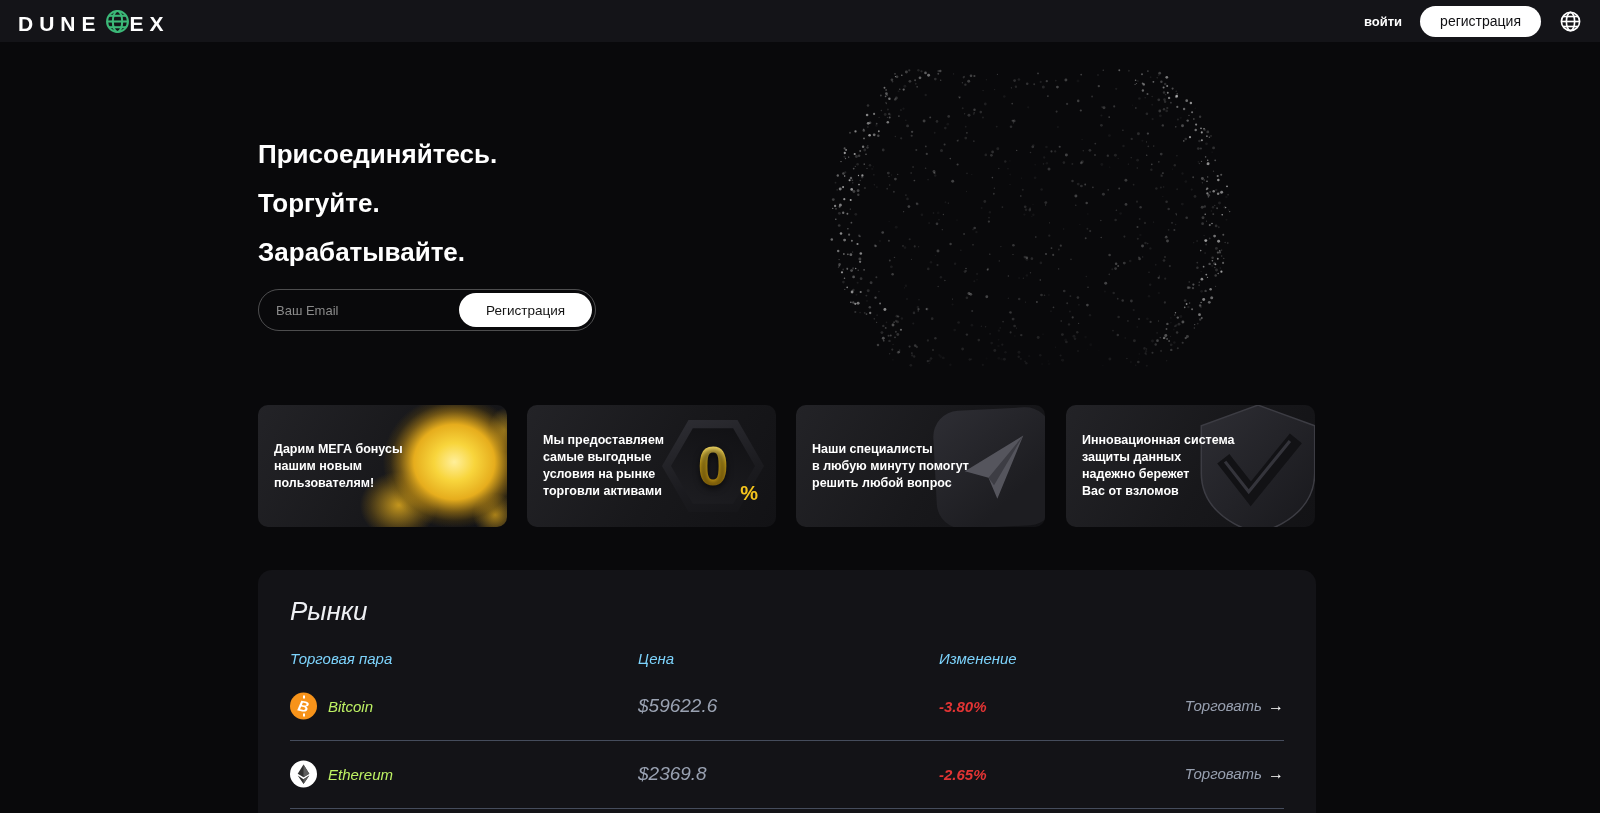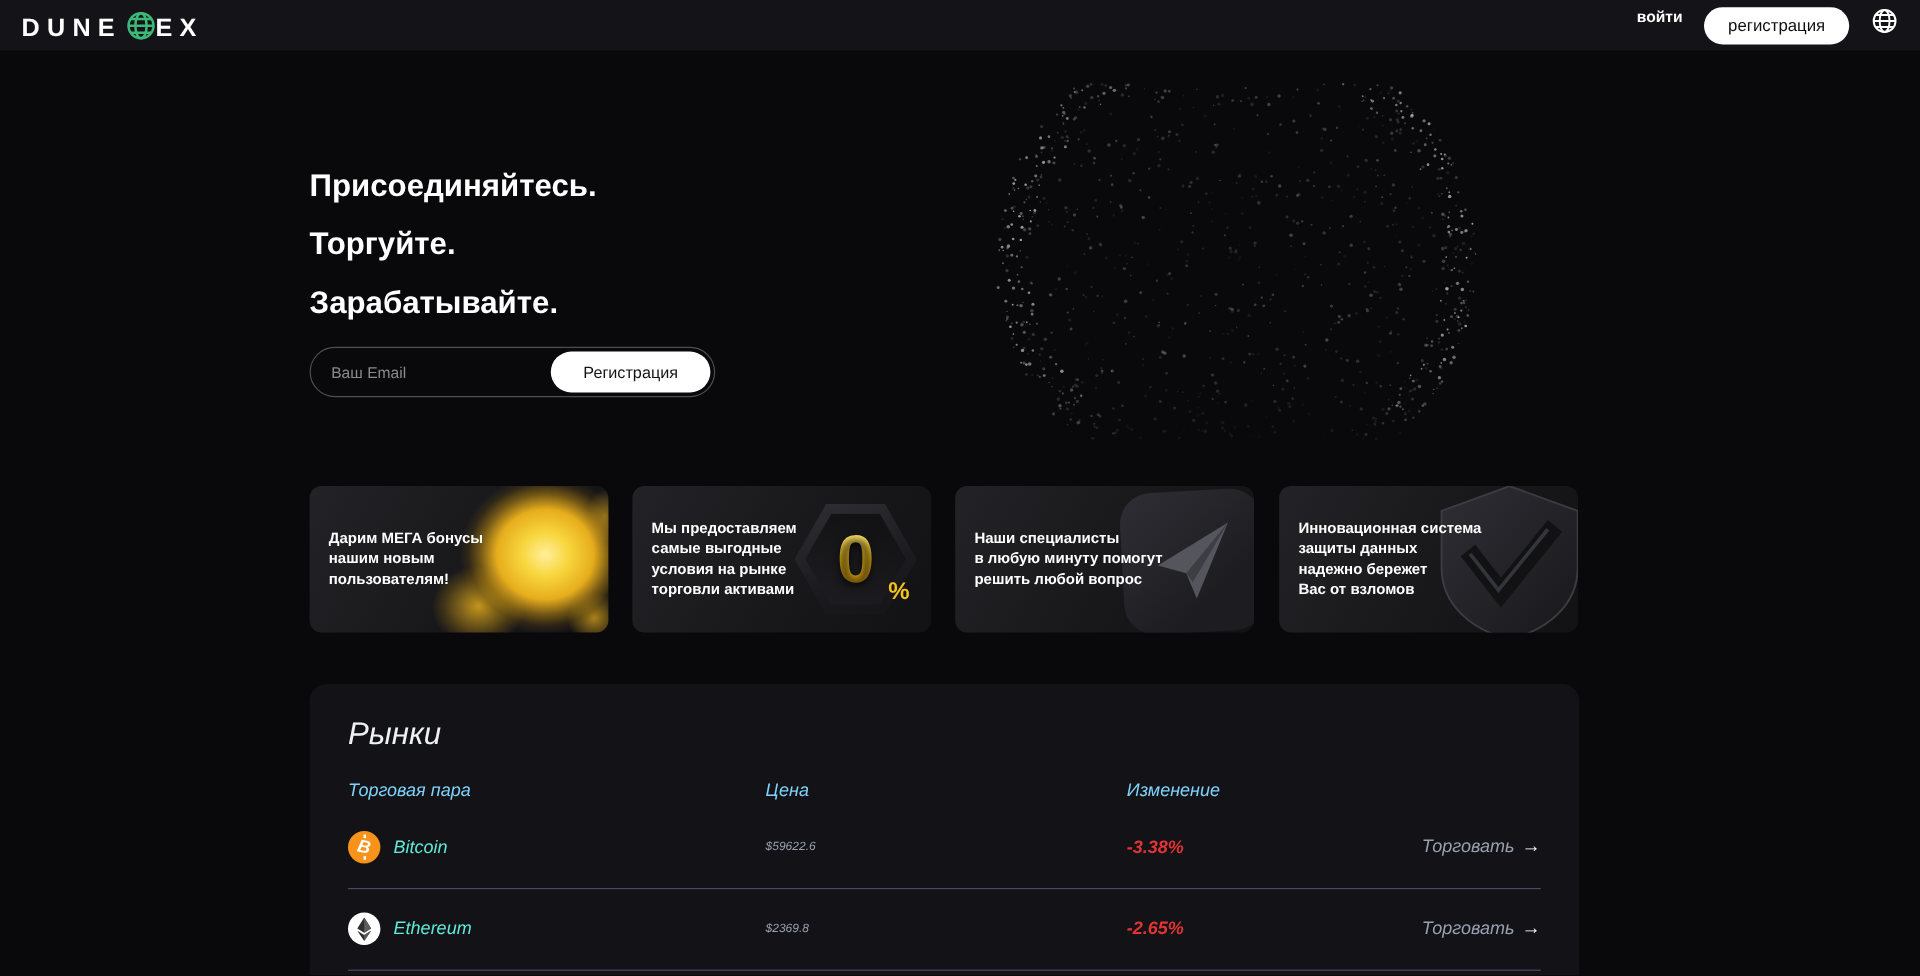--- a/index.html
+++ b/index.html
@@ -13,21 +13,21 @@
   }
   
   .nav {
     position:absolute; top:0; left:0; width:1600px; height:42px;
     background:#141418; display:flex; align-items:center; padding:0 18px;
   }
   .logo { display:flex; align-items:flex-end; gap:3px; cursor:pointer; }
   .logo .ltxt { font-size:21px; font-weight:700; letter-spacing:6px; color:#fff; line-height:1; padding-top:2px; }
   .logo .ltxt2 { letter-spacing:6px; margin-left:-3px; }
   .logo svg { display:block; }
-  .nav-right { margin-left:auto; display:flex; align-items:flex-start; gap:18px; }
+  .nav-right { margin-left:auto; display:flex; align-items:center; gap:18px; }
   .login-link { font-size:13px; font-weight:700; color:#fff; cursor:pointer; }
   .register-pill {
     background:#fff; color:#101013; border:none; border-radius:17px;
     height:31px; padding:0 20px; font-size:14px; font-family:inherit; cursor:pointer;
   }
   .lang-globe { cursor:pointer; display:flex; }
 
   
   .hero-title {
     position:absolute; left:258px; top:130px;
@@ -108,22 +108,22 @@
   .mrow-1 { top:102px; } .mrow-2 { top:170px; }
   .mdiv { position:absolute; left:32px; width:994px; height:1px; background:#454c5c; }
   .mdiv-1 { top:170px; } .mdiv-2 { top:238px; }
   .coin-cell { position:absolute; left:0; top:50%; transform:translateY(-50%); display:flex; align-items:center; gap:11px; }
   .coin-icon { width:27px; height:27px; border-radius:50%; position:relative; display:flex; align-items:center; justify-content:center; }
   .btc-icon { background:#f7931a; }
   .btc-b { font-size:15px; font-weight:800; color:#fff; transform:rotate(12deg); line-height:1; }
   .btc-tick { position:absolute; width:2px; height:3px; background:#fff; left:13px; }
   .btc-tick.t { top:3px; } .btc-tick.b { bottom:3px; }
   .eth-icon { background:#fff; }
-  .coin-name { font-size:15px; color:#5eead4;text-align:center; }
-  .m-price { position:absolute; left:348px; top:50%; transform:translateY(-50%); font-size:10px; color:#9aa2b2; }
+  .coin-name { font-size:15px; color:#bef264;text-align:center; }
+  .m-price { position:absolute; left:348px; top:50%; transform:translateY(-50%); font-size:19px; color:#9aa2b2; }
   .m-change { position:absolute; left:649px; top:50%; transform:translateY(-50%); font-size:15px; font-weight:700; color:#e23434; }
   .trade-link { position:absolute; right:0; top:50%; transform:translateY(-50%); font-size:15px; color:#98a0b0; cursor:pointer; display:flex; gap:6px; }
   .trade-arrow { color:#fff; font-weight:700; font-size:16px; }
 </style>
 </head>
 <body>
 
 <div class="nav">
   <div class="logo">
     <span class="ltxt">DUNE</span>
@@ -1221,21 +1221,21 @@
   <div class="mrow mrow-1">
     <div class="coin-cell">
       <span class="coin-icon btc-icon">
         <span class="btc-b">B</span>
         <span class="btc-tick t"></span>
         <span class="btc-tick b"></span>
       </span>
       <span class="coin-name">Bitcoin</span>
     </div>
     <span class="m-price">$59622.6</span>
-    <span class="m-change">-3.38%</span>
+    <span class="m-change">-3.80%</span>
     <span class="trade-link">
       <span>Торговать</span>
       <span class="trade-arrow">→</span>
     </span>
   </div>
 
   <div class="mdiv mdiv-1"></div>
 
   <div class="mrow mrow-2">
     <div class="coin-cell">

